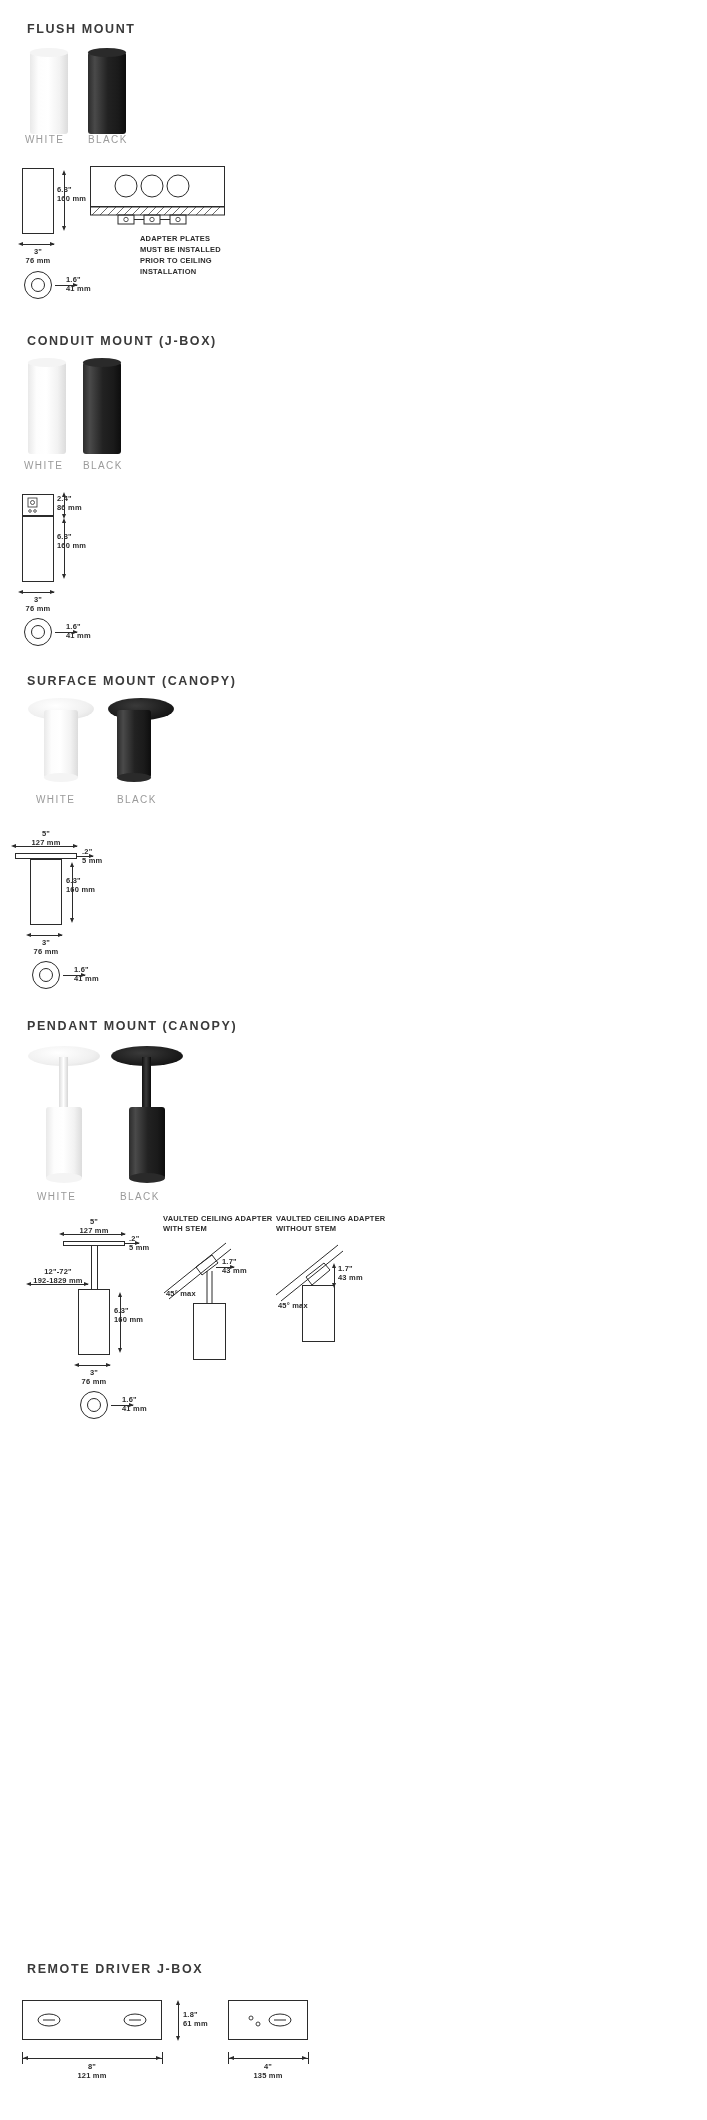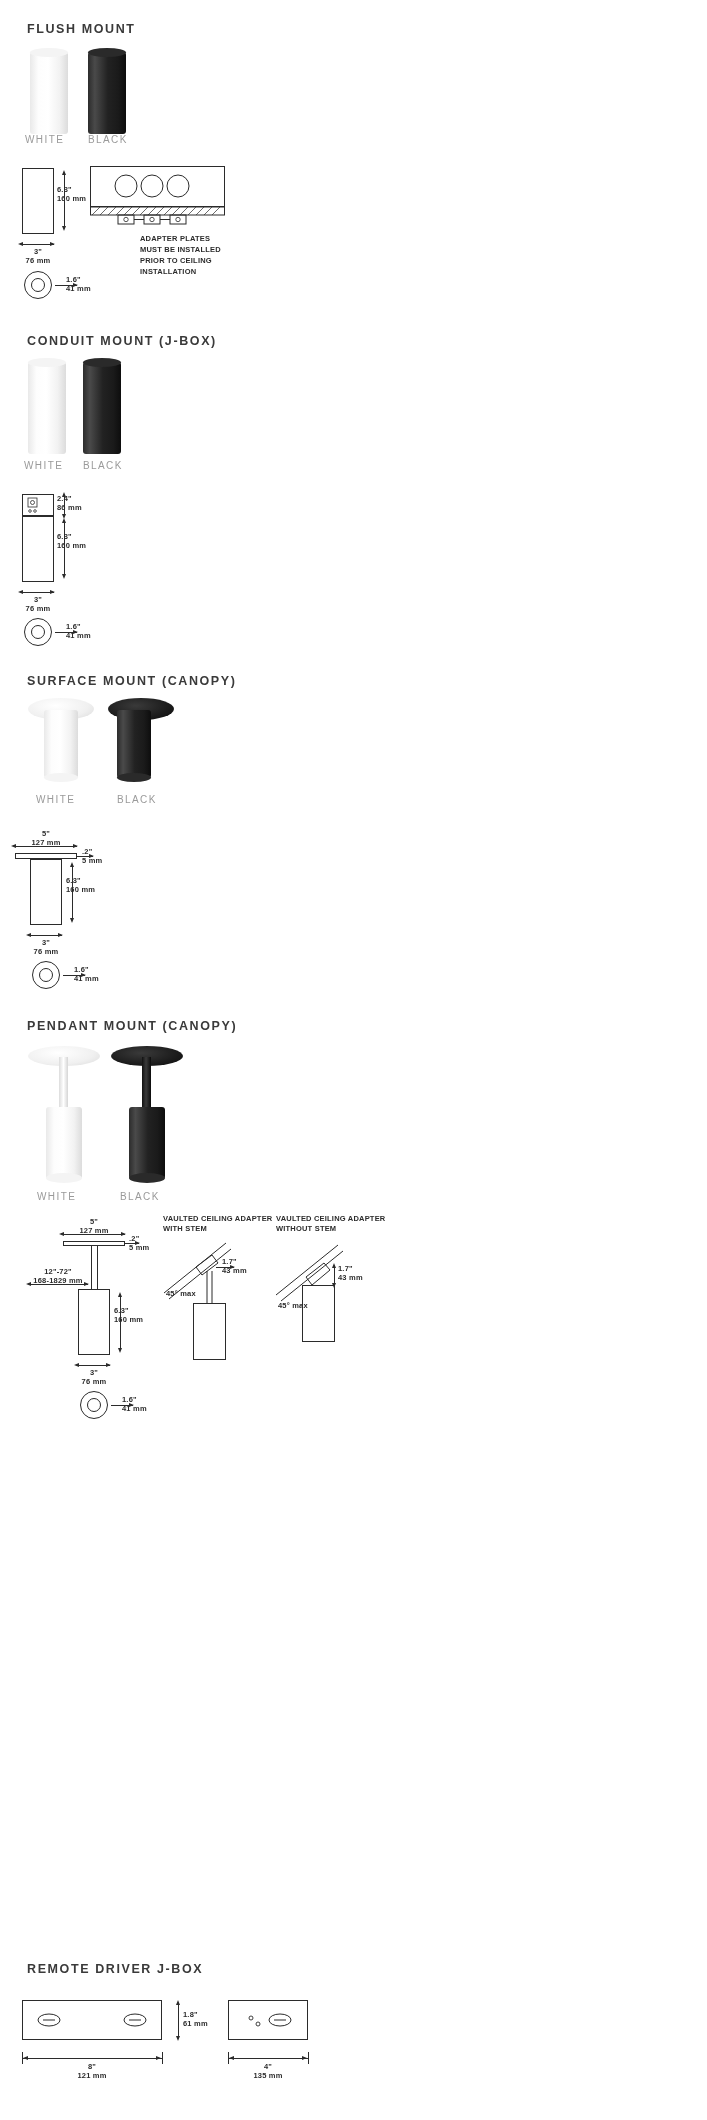--- a/index.html
+++ b/index.html
@@ -323,21 +323,21 @@
     <div class="ln hln" style="left:125px;top:224px;width:14px;"></div>
     <div class="arrow-r" style="left:135px;top:221.5px;"></div>
     <div class="dim-label left" style="position:absolute;left:129px;top:215px;">
       <span>.2"</span><br><span>5 mm</span>
     </div>
 
     <div class="ln hln" style="left:30px;top:265px;width:58px;"></div>
     <div class="arrow-l" style="left:26px;top:262.5px;"></div>
     <div class="arrow-r" style="left:84px;top:262.5px;"></div>
     <div class="dim-label" style="position:absolute;left:18px;top:248px;width:80px;">
-      <span>12"-72"</span><br><span>168-1829 mm</span>
+      <span>12"-72"</span><br><span>192-1829 mm</span>
     </div>
 
     <div class="ln vln" style="left:120px;top:277px;height:52px;"></div>
     <div class="arrow-u" style="left:117.5px;top:273px;"></div>
     <div class="arrow-d" style="left:117.5px;top:329px;"></div>
     <div class="dim-label left" style="position:absolute;left:114px;top:287px;">
       <span>6.3"</span><br><span>160 mm</span>
     </div>
 
     <div class="ln hln" style="left:78px;top:346px;width:32px;"></div>

